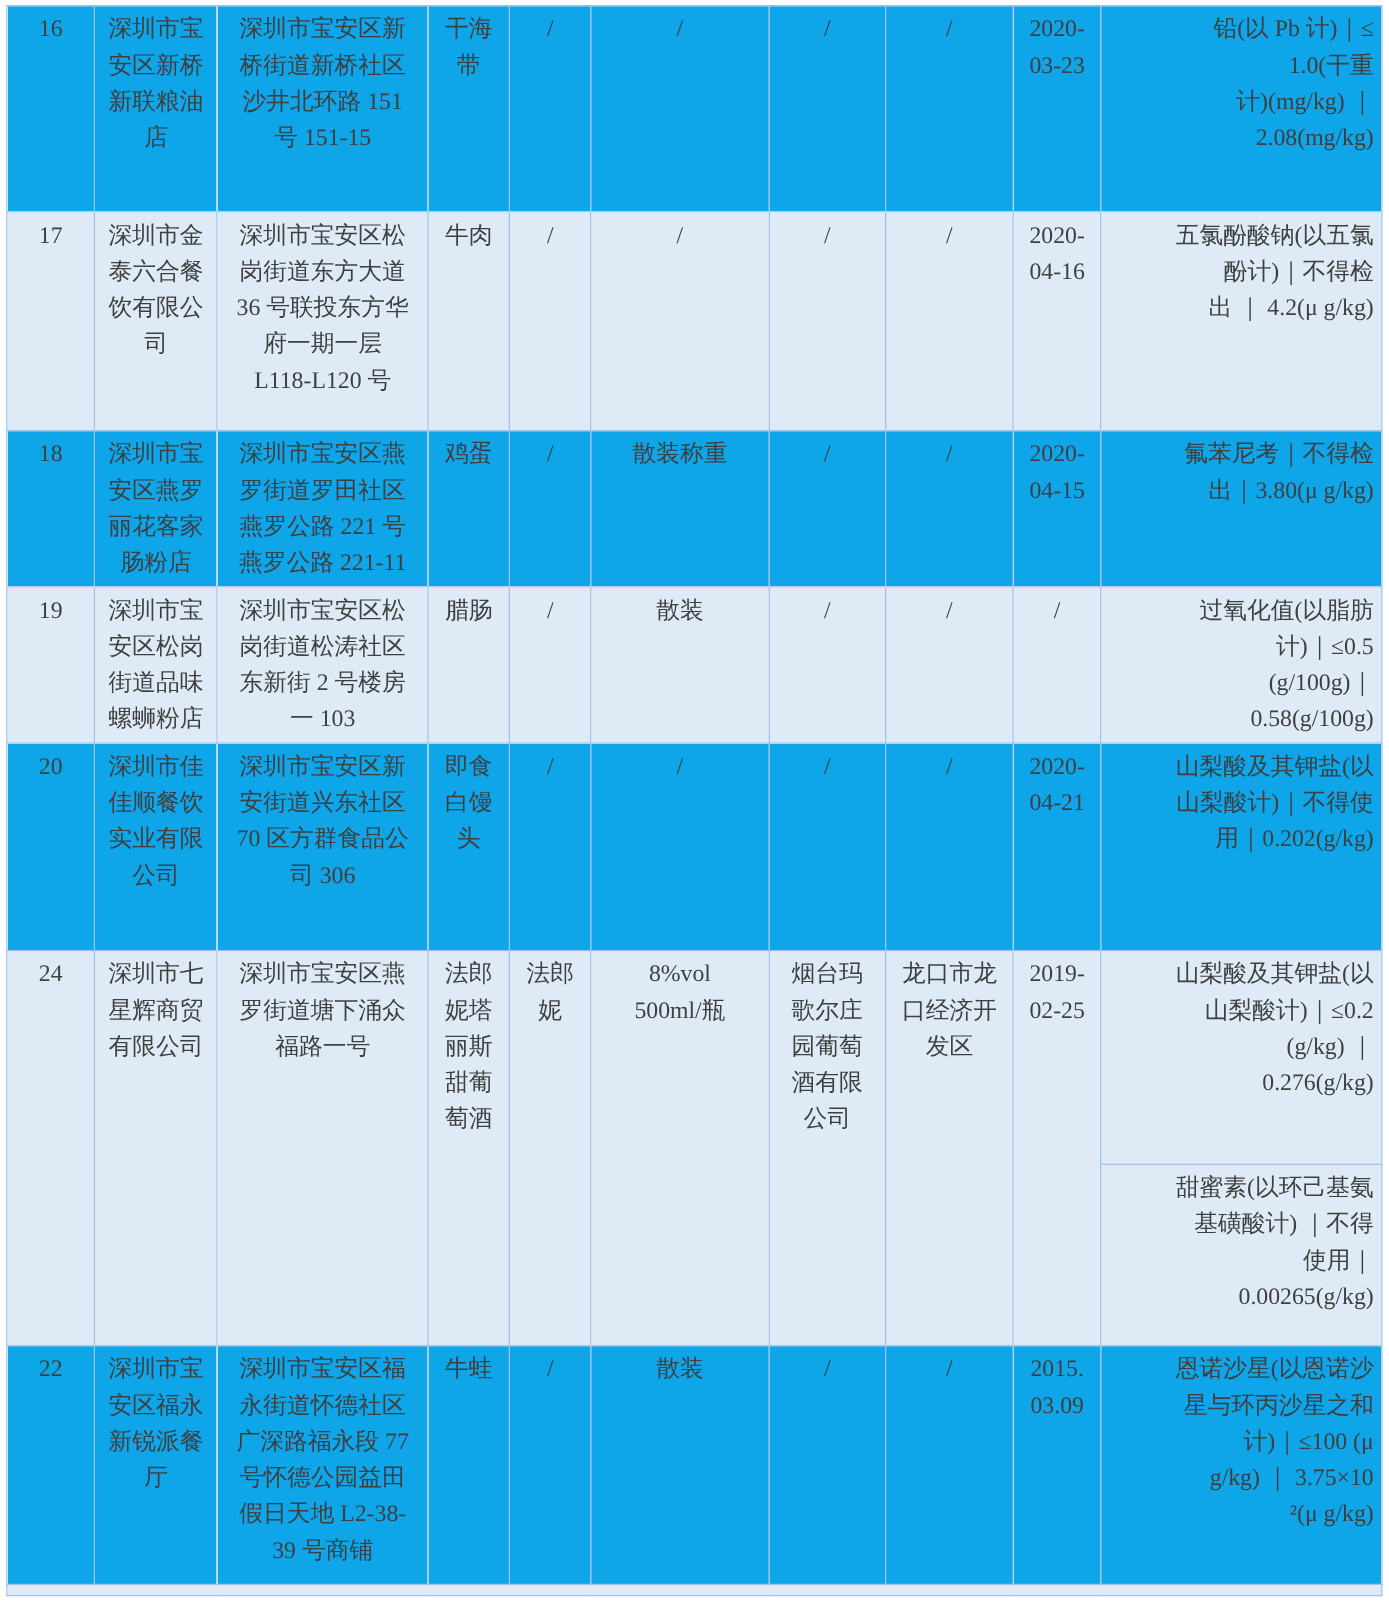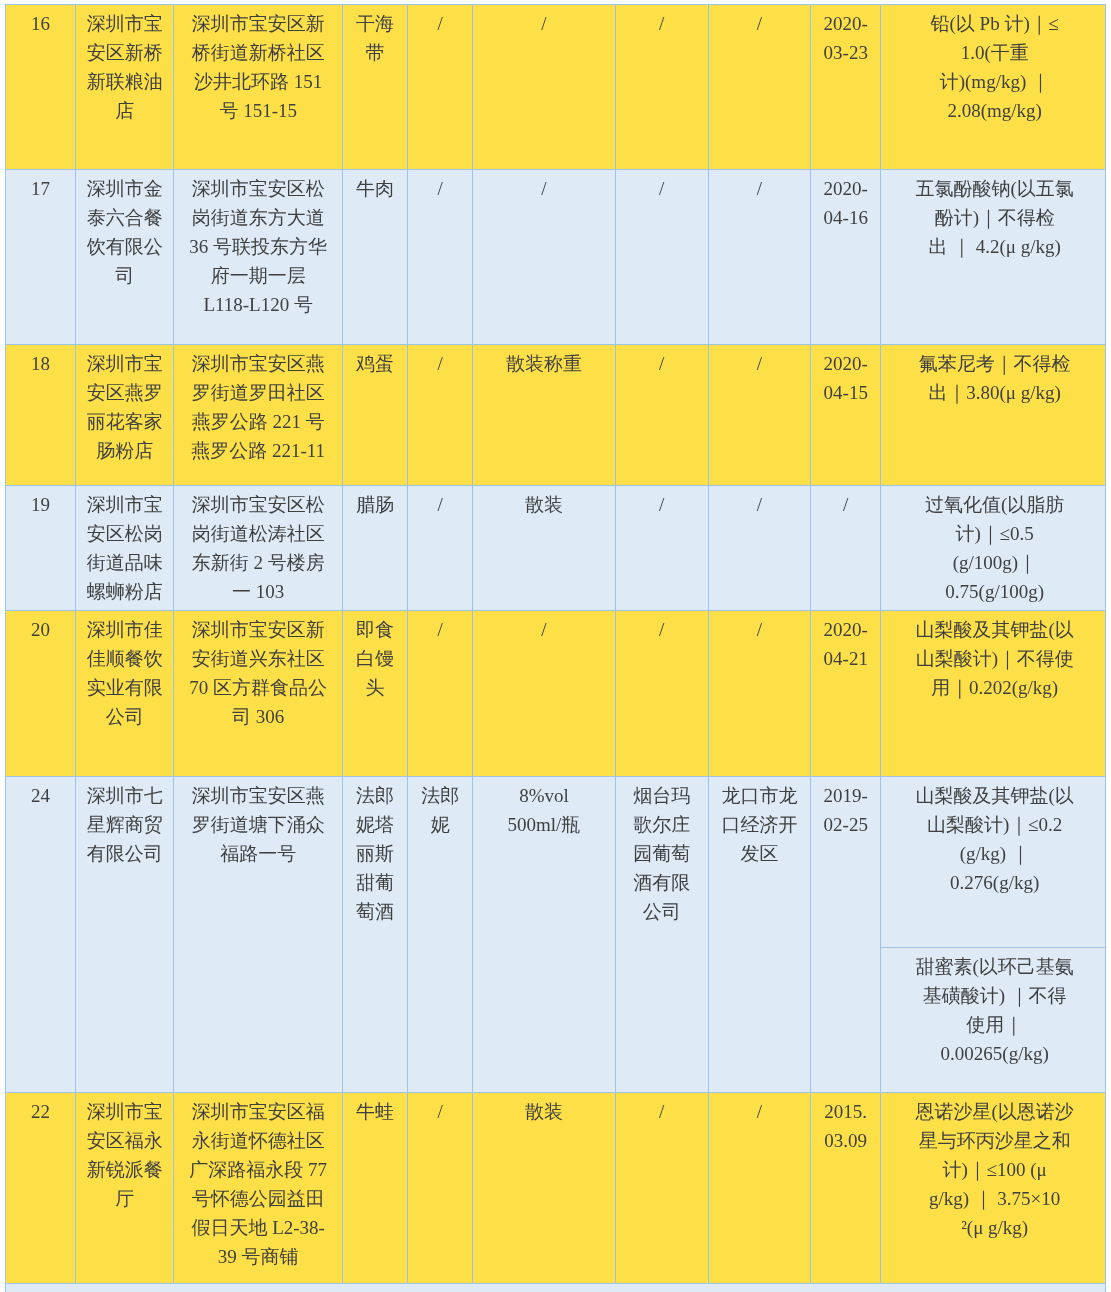--- a/index.html
+++ b/index.html
@@ -26,28 +26,28 @@
     color: #3F3F3F;
     font-size: 19px;
     line-height: 29px;
     text-align: center;
     padding: 4px 2px;
     white-space: pre-line;
     overflow: hidden;
     word-break: break-all;
   }
   table.insp td.result {
-    text-align: center;
+    text-align: right;
     padding: 4px 6px 4px 9px;
   }
   tr.alt td { background: #DEEBF7; }
-  tr.plain td { background: #fde047; }
+  tr.plain td { background: #0ea5e9; }
   tr.r16 { height: 165px; }
   tr.r17 { height: 175px; margin-top: 28px; }
-  tr.r18 { height: 141px; }
+  tr.r18 { height: 125px; }
   tr.r19 { height: 117px; }
   tr.r20 { height: 166px; }
   tr.r21a { height: 171px; }
   tr.r21b { height: 145px; }
   tr.r22 { height: 191px; }
   tr.r23 { height: 9px; }
   tr.r23 td { padding: 0; }
 </style>
 </head>
 <body>
@@ -148,21 +148,21 @@
 一 103</td>
         <td>腊肠</td>
         <td>/</td>
         <td>散装</td>
         <td>/</td>
         <td>/</td>
         <td>/</td>
         <td class="result">过氧化值(以脂肪
 计)｜≤0.5
 (g/100g)｜
-0.75(g/100g)</td>
+0.58(g/100g)</td>
       </tr>
 
       <tr class="plain r20">
         <td>20</td>
         <td>深圳市佳
 佳顺餐饮
 实业有限
 公司</td>
         <td>深圳市宝安区新
 安街道兴东社区

